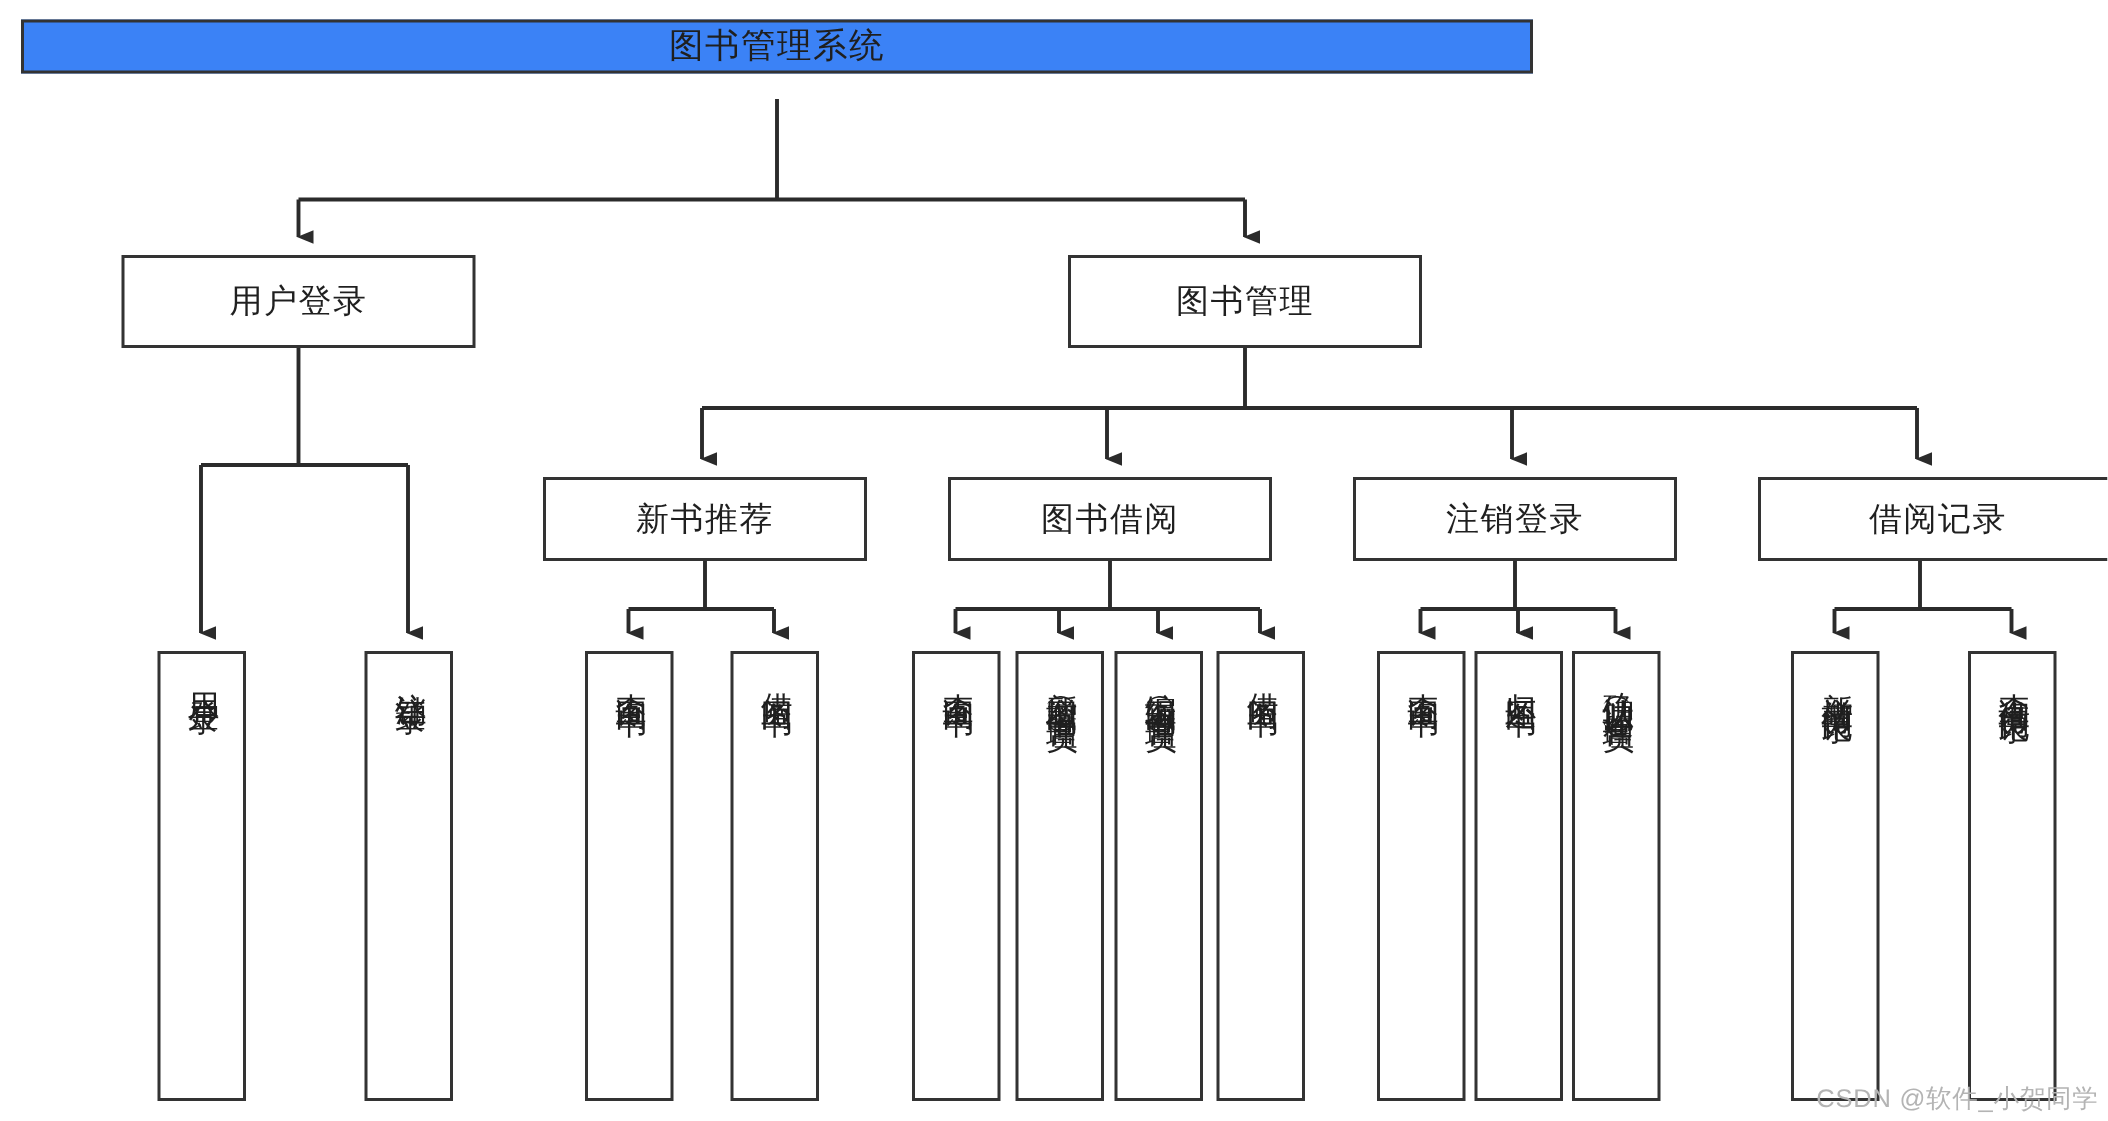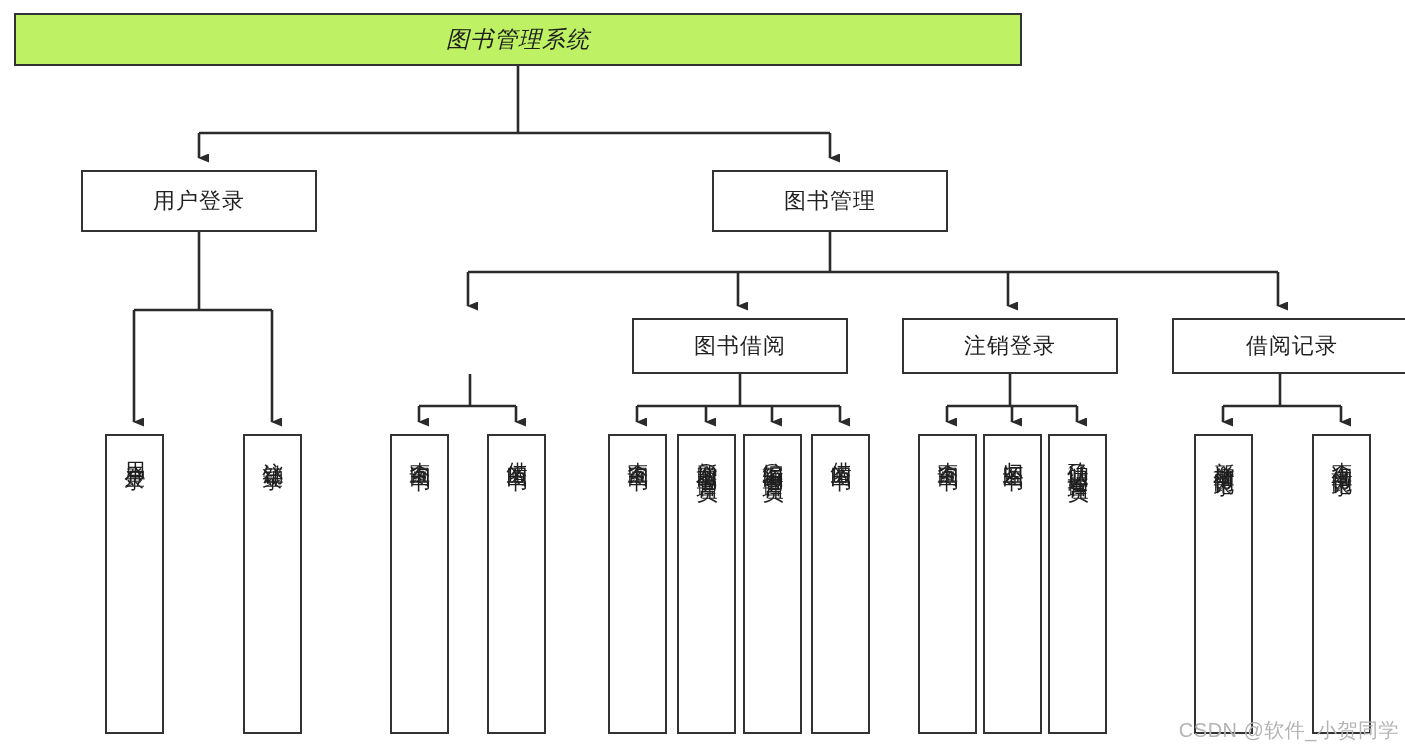--- a/index.html
+++ b/index.html
@@ -67,21 +67,21 @@
     text-orientation: upright;
     font-size: 21px;
     letter-spacing: 3px;
     white-space: nowrap;
   }
   
   #watermark {
     position: absolute;
     right: 6px;
     bottom: 3px;
-    font-size: 20px;
+    font-size: 17px;
     color: #b4b4b4;
     letter-spacing: 0.5px;
     white-space: nowrap;
   }
 </style>
 </head>
 <body>
 
 <div id="canvas" style="background: rgb(255, 255, 255);">
 
@@ -128,31 +128,34 @@
       <path d="M1012,406 L1012,422" marker-end="url(#arrowhead)"></path>
       <path d="M1077,406 L1077,422" marker-end="url(#arrowhead)"></path>
 
       <path d="M1280,374 L1280,406"></path>
       <path d="M1223,406 L1341,406"></path>
       <path d="M1223,406 L1223,422" marker-end="url(#arrowhead)"></path>
       <path d="M1341,406 L1341,422" marker-end="url(#arrowhead)"></path>
     </g>
   </svg>
 
-  <div class="node root" style="left: 14px; top: 13px; width: 1008px; height: 53px; border-color: rgb(51, 51, 51); background: #bef264; font-style: italic;">
+  <div class="node root" style="left: 14px; top: 13px; width: 1008px; height: 36px; border-color: rgb(51, 51, 51); background: #3b82f6;">
     <span class="node-label" style="color: rgb(31, 31, 31);">图书管理系统</span>
   </div>
 
   <div class="node branch" style="left: 81px; top: 170px; width: 236px; height: 62px; border-color: rgb(51, 51, 51); background: rgb(255, 255, 255);">
     <span class="node-label" style="color: rgb(31, 31, 31);">用户登录</span>
   </div>
   <div class="node branch" style="left: 712px; top: 170px; width: 236px; height: 62px; border-color: rgb(51, 51, 51); background: rgb(255, 255, 255);">
     <span class="node-label" style="color: rgb(31, 31, 31);">图书管理</span>
   </div>
 
+  <div class="node branch" style="left: 362px; top: 318px; width: 216px; height: 56px; border-color: rgb(51, 51, 51); background: rgb(255, 255, 255);">
+    <span class="node-label" style="color: rgb(31, 31, 31);">新书推荐</span>
+  </div>
   <div class="node branch" style="left: 632px; top: 318px; width: 216px; height: 56px; border-color: rgb(51, 51, 51); background: rgb(255, 255, 255);">
     <span class="node-label" style="color: rgb(31, 31, 31);">图书借阅</span>
   </div>
   <div class="node branch" style="left: 902px; top: 318px; width: 216px; height: 56px; border-color: rgb(51, 51, 51); background: rgb(255, 255, 255);">
     <span class="node-label" style="color: rgb(31, 31, 31);">注销登录</span>
   </div>
   <div class="node branch" style="left: 1172px; top: 318px; width: 240px; height: 56px; border-color: rgb(51, 51, 51); background: rgb(255, 255, 255);">
     <span class="node-label" style="color: rgb(31, 31, 31);">借阅记录</span>
   </div>
 

